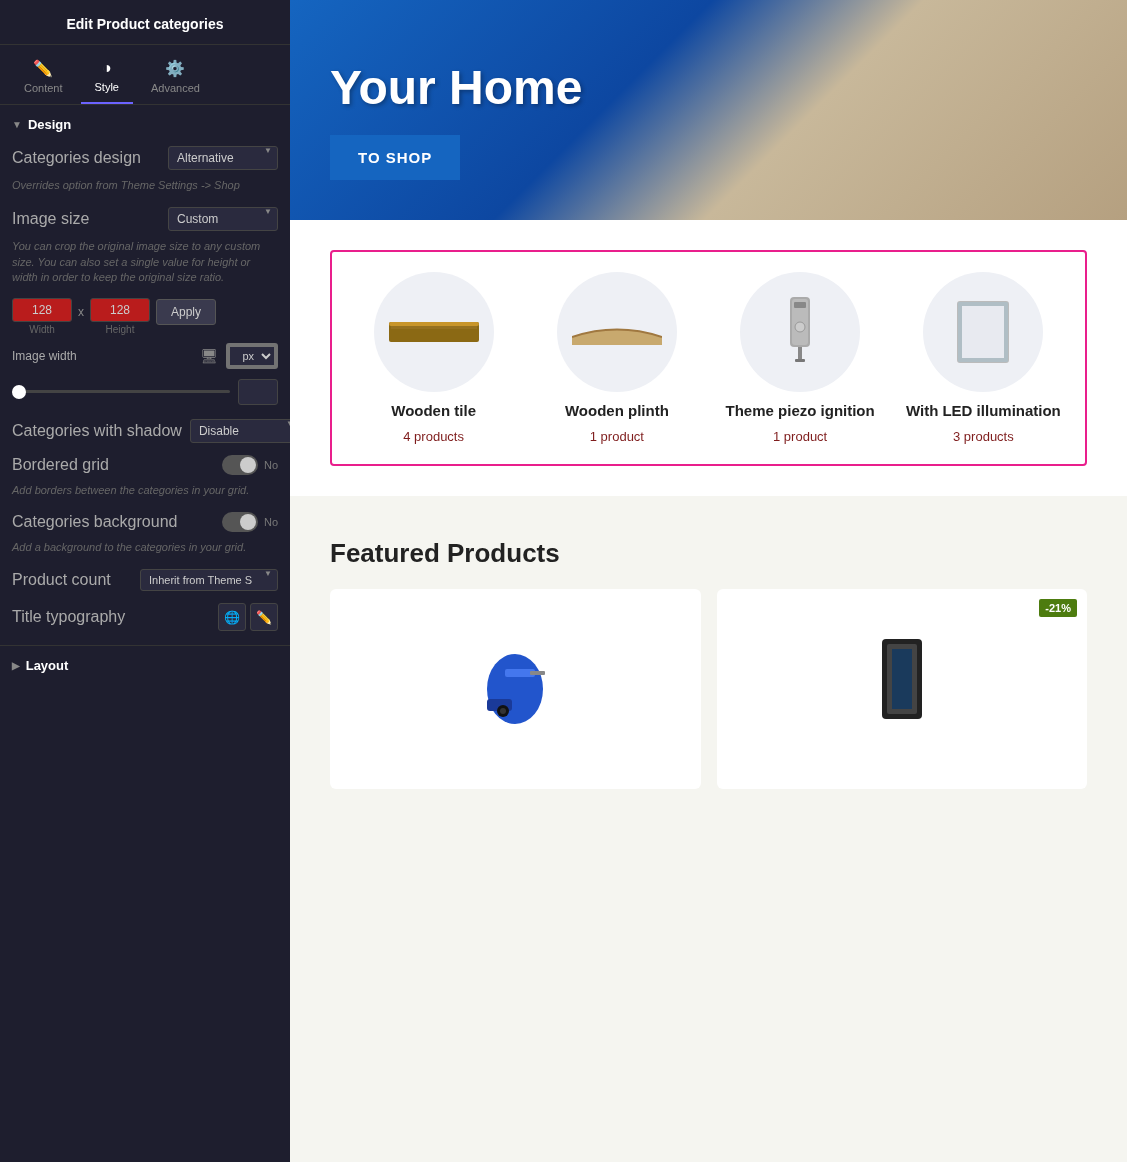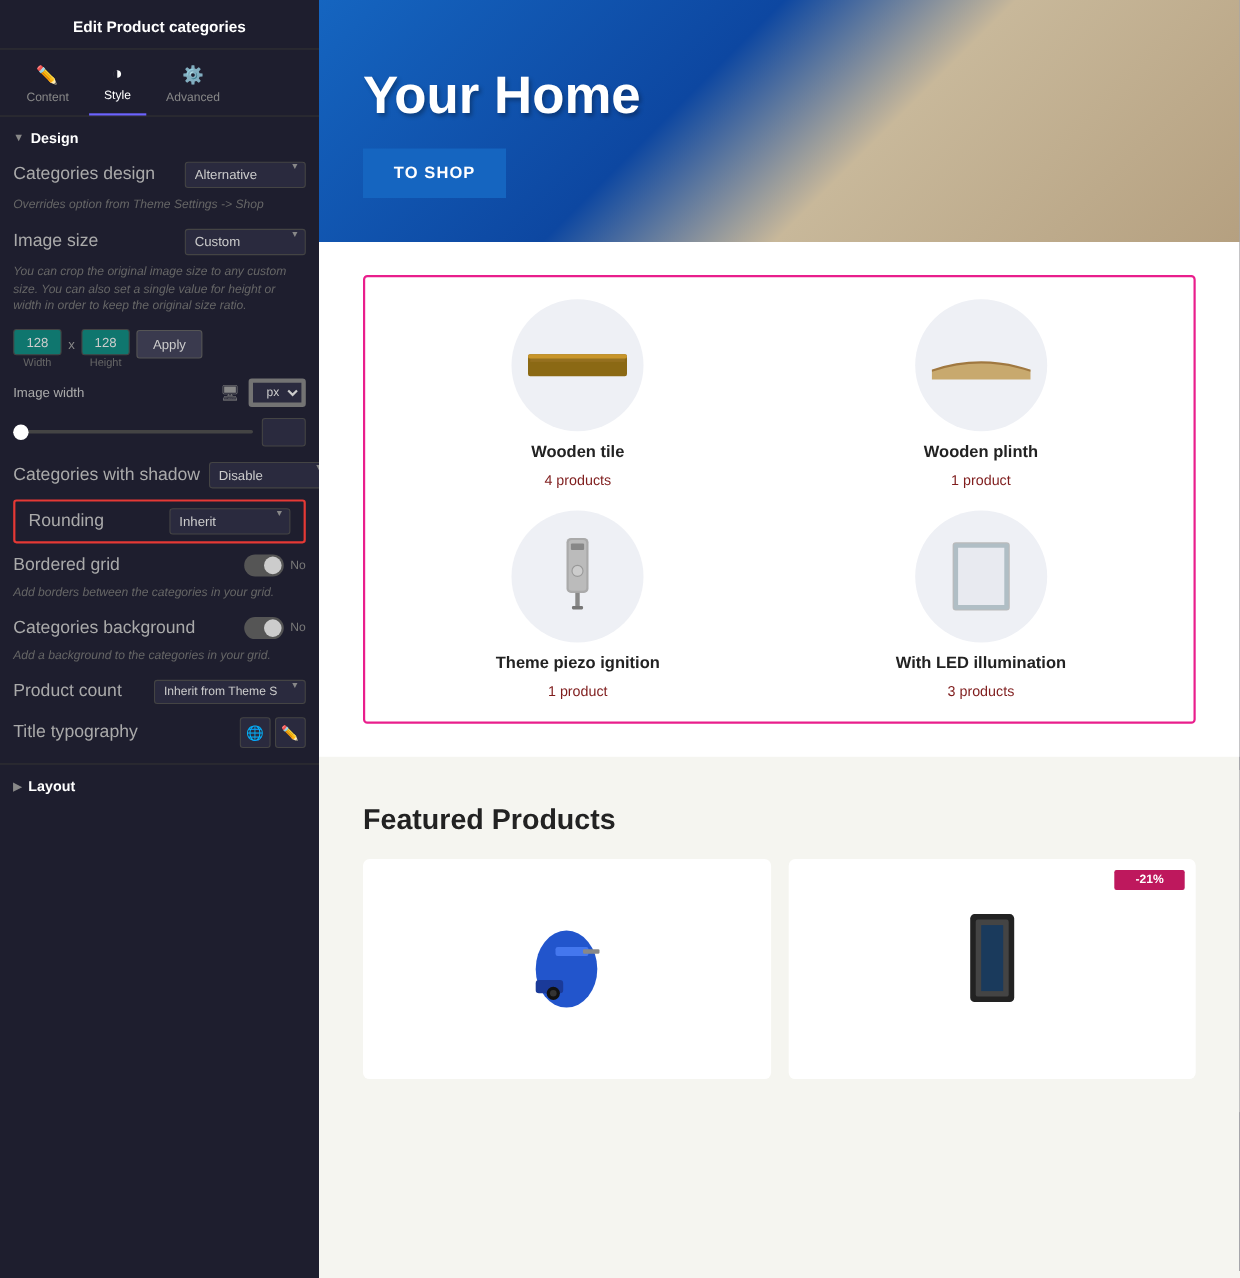--- a/index.html
+++ b/index.html
@@ -130,27 +130,27 @@
     }
 
     .size-input-group {
       display: flex;
       flex-direction: column;
       align-items: center;
       gap: 2px;
     }
 
     .size-input {
-      background: #0f766e;
+      background: #b91c1c;
       border: 1px solid #444;
       color: #ccc;
       padding: 4px 6px;
       font-size: 12px;
       border-radius: 3px;
-      width: 44px;
+      width: 60px;
       text-align: center;
     }
 
     .size-label {
       color: #666;
       font-size: 10px;
     }
 
     .x-sep {
       color: #888;
@@ -382,21 +382,21 @@
     }
 
     .categories-grid-wrapper {
       border: 2px solid #e91e8c;
       padding: 20px;
       border-radius: 4px;
     }
 
     .categories-grid {
       display: grid;
-      grid-template-columns: 1fr 1fr;
+      grid-template-columns: 1fr 1fr 1fr 1fr;
       gap: 20px;
     }
 
     .category-card {
       display: flex;
       flex-direction: column;
       align-items: center;
       text-align: center;
       gap: 10px;
     }
@@ -465,25 +465,25 @@
       min-height: 200px;
       display: flex;
       align-items: center;
       justify-content: center;
     }
 
     .discount-badge {
       position: absolute;
       top: 10px;
       right: 10px;
-      background: #be185d;
+      background: #4d7c0f;
       color: #fff;
       font-size: 11px;
       font-weight: 700;
-      padding: 3px 19px;
+      padding: 3px 6px;
       border-radius: 2px;
     }
   </style>
 </head>
 <body>
 
 <div class="left-panel">
   <div class="panel-title">Edit Product categories</div>
 
   <div class="tab-bar">
@@ -564,32 +564,20 @@
   <div class="form-row">
     <span class="form-label">Categories with shadow</span>
     <div class="select-wrapper">
       <select class="select-control">
         <option>Disable</option>
         <option>Enable</option>
       </select>
     </div>
   </div>
 
-  <div class="rounding-row">
-    <span class="form-label">Rounding</span>
-    <div class="select-wrapper">
-      <select class="select-control">
-        <option>Inherit</option>
-        <option>None</option>
-        <option>Small</option>
-        <option>Medium</option>
-        <option>Large</option>
-      </select>
-    </div>
-  </div>
 
   <div class="toggle-row">
     <span class="form-label">Bordered grid</span>
     <div class="toggle-wrap">
       <div class="toggle">
         <div class="toggle-knob"></div>
       </div>
       <span class="toggle-label">No</span>
     </div>
   </div>

